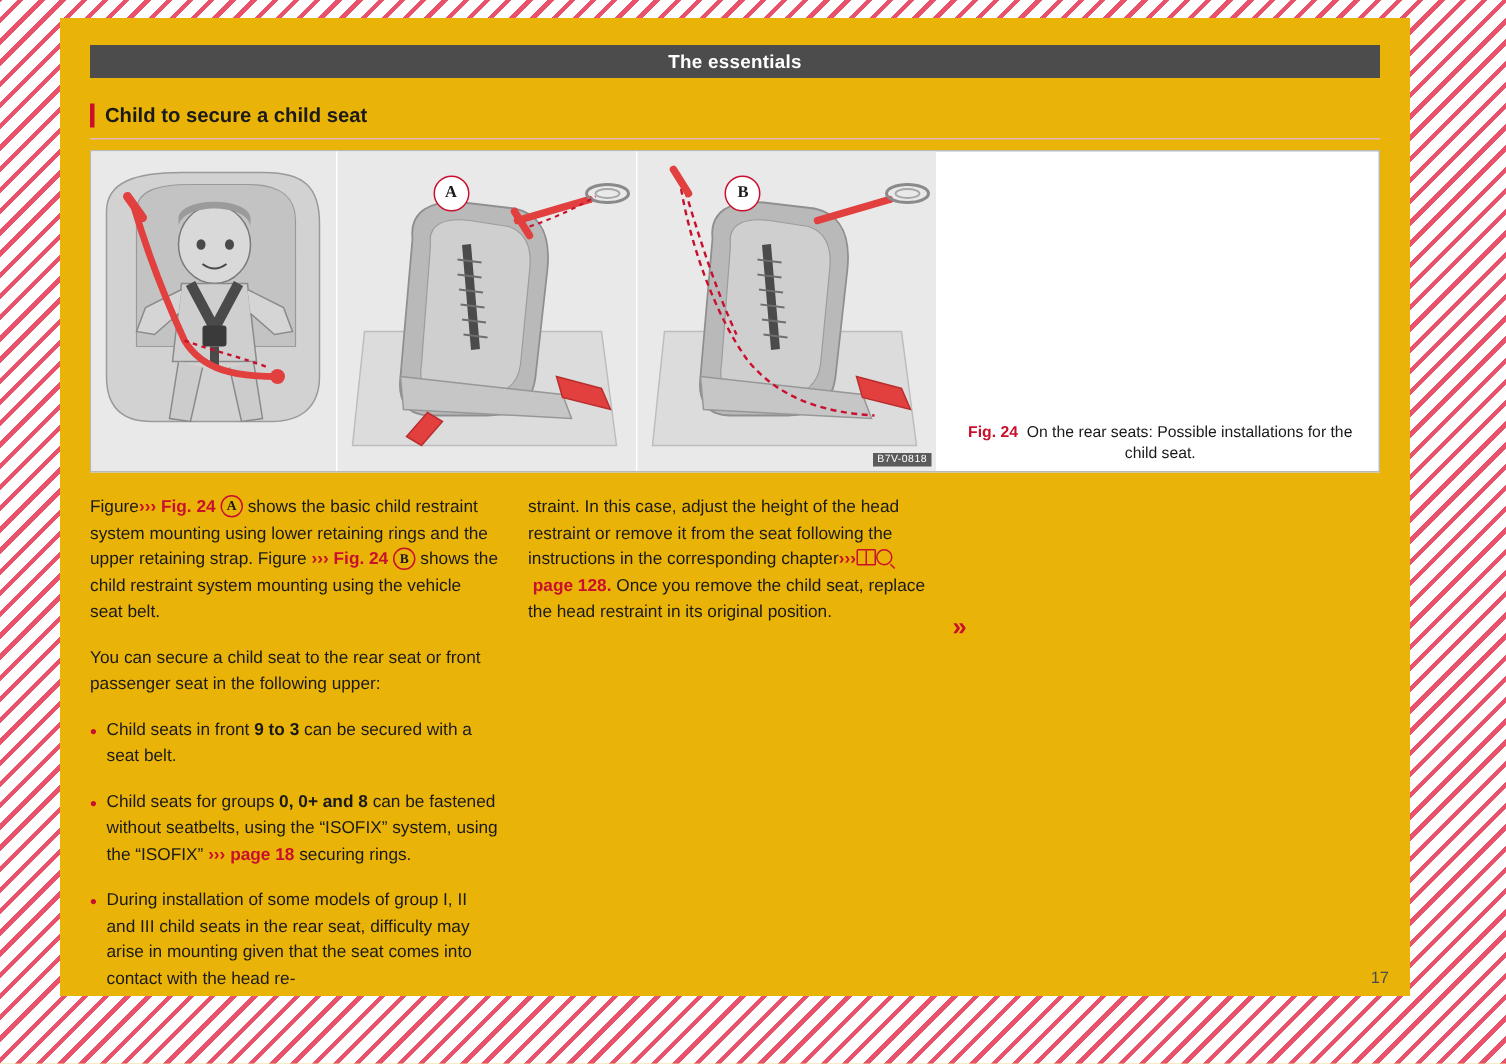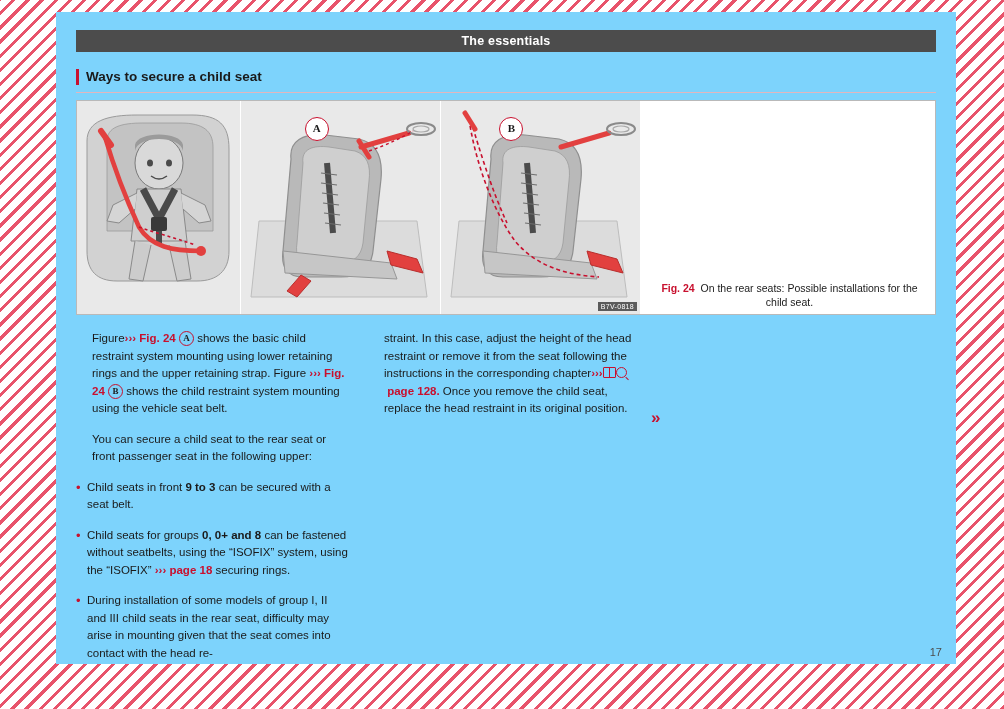--- a/index.html
+++ b/index.html
@@ -20,25 +20,25 @@
     left: 0; top: 0;
     width: 1004px; height: 709px;
     background-image: repeating-linear-gradient(
       -45deg,
       #e8536b 0px, #e8536b 3px,
       #ffffff 3px, #ffffff 10px
     );
   }
   #page {
     position: absolute;
-    left: 56px;
+    left: 40px;
     top: 12px;
     width: 900px;
     height: 652px;
-    background: #7dd3fc;
+    background: #eab308;
   }
   
   .header-bar {
     position: absolute;
     left: 20px;
     top: 18px;
     width: 860px;
     height: 22px;
     background: #4c4c4c;
     color: #ffffff;
@@ -147,21 +147,21 @@
   
   .col {
     position: absolute;
     width: 272px;
     font-size: 11.5px;
     line-height: 17.5px;
     color: #1a1a1a;
   }
   .col.left  { left: 20px;  top: 318px; }
   .col.right { left: 312px; top: 318px; }
-  .col p { margin: 0 0 13px 16px; }
+  .col p { margin: 0 0 13px 0; }
   .bullet {
     position: relative;
     padding-left: 11px;
     margin: 0 0 13px 0;
   }
   .bullet::before {
     content: "\2022";
     position: absolute;
     left: 0; top: 0;
     color: #c8102e;
@@ -234,21 +234,21 @@
 </head>
 <body>
 
 <div id="stripes"></div>
 
 <div id="page">
 
   <div class="header-bar">The essentials</div>
 
   <div class="section-title-wrap">
-    <div class="section-title">Ways to secure a child seat</div>
+    <div class="section-title">Child to secure a child seat</div>
   </div>
   <div class="section-rule"></div>
 
   <div class="figure-block">
 
     <div class="fig-images">
 
       <div class="fig-pane p1">
         <svg width="163" height="213" viewBox="0 0 163 213">
           <rect x="0" y="0" width="163" height="213" fill="#e9e9e9"></rect>

